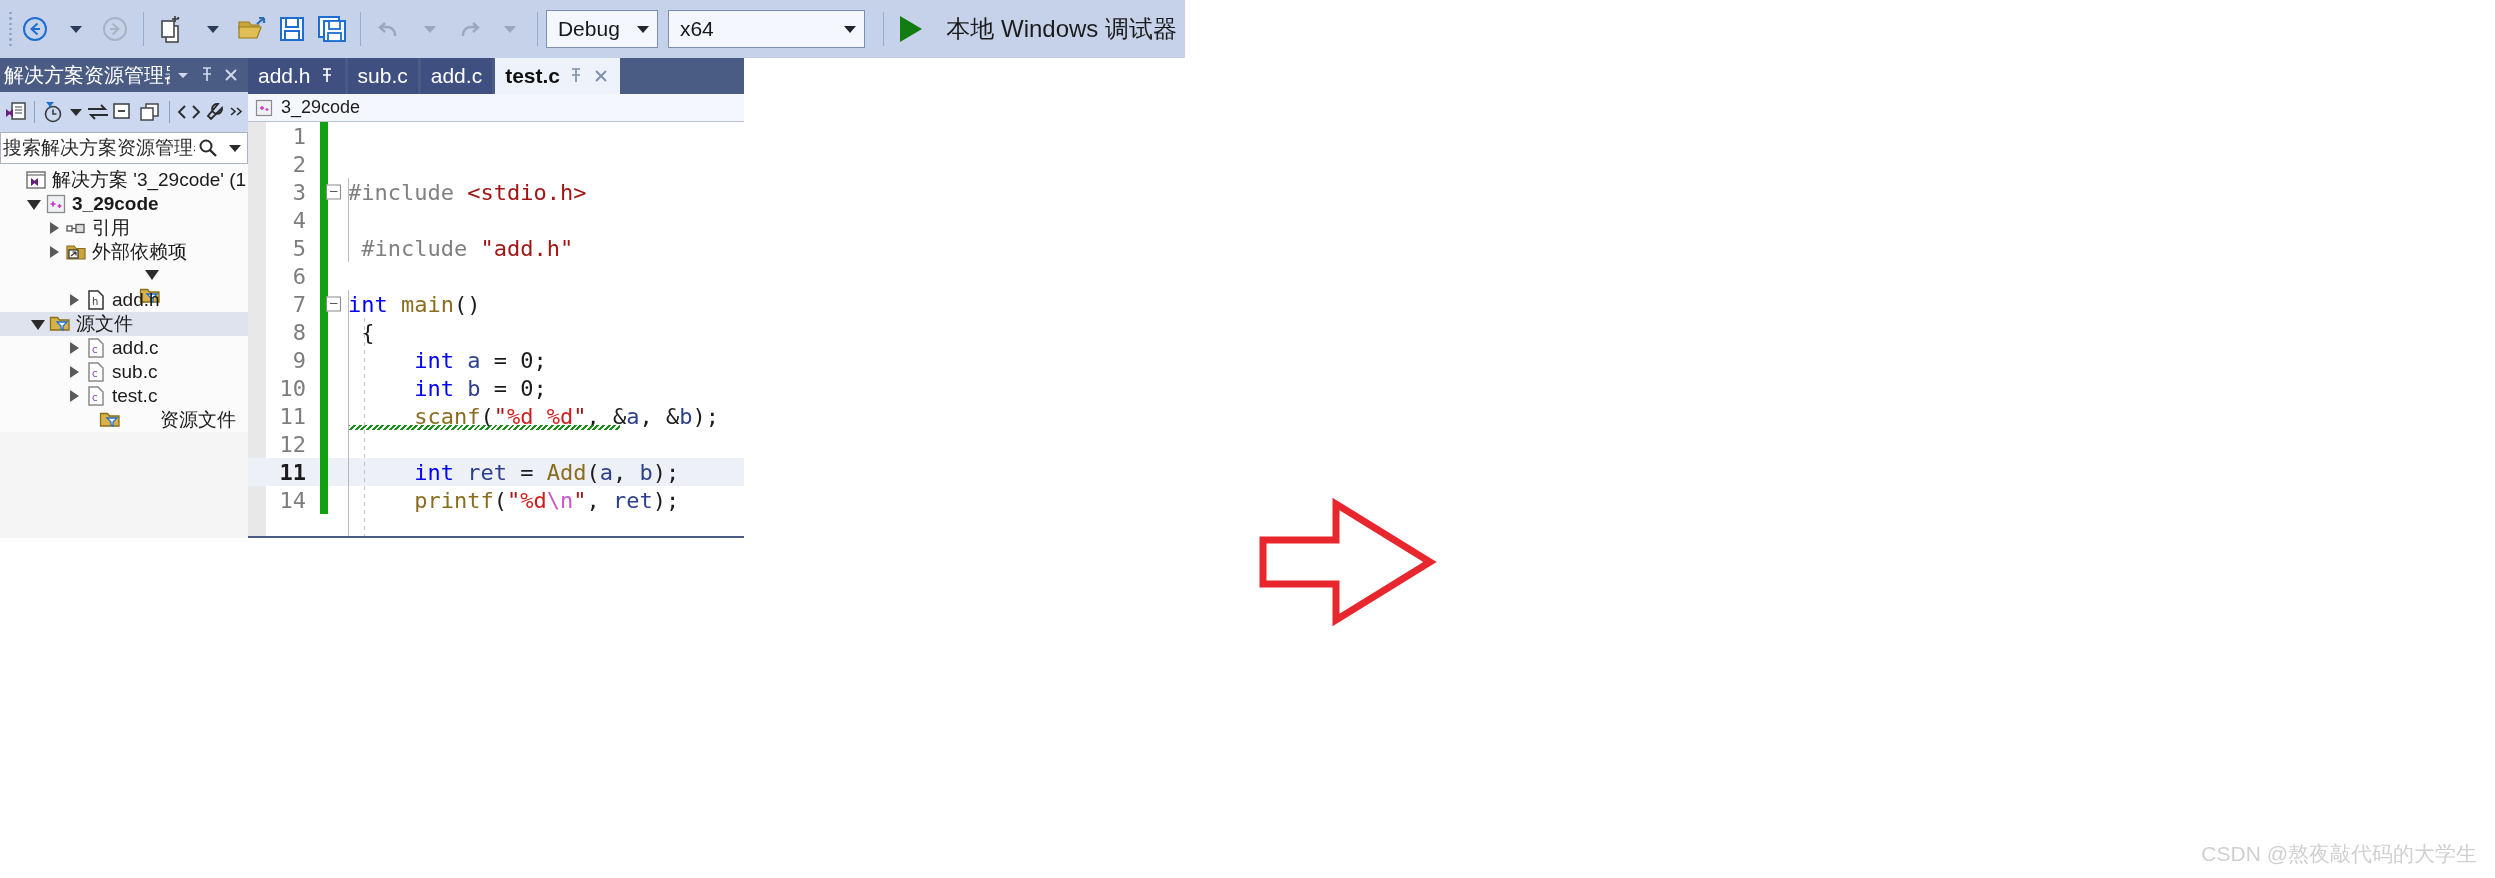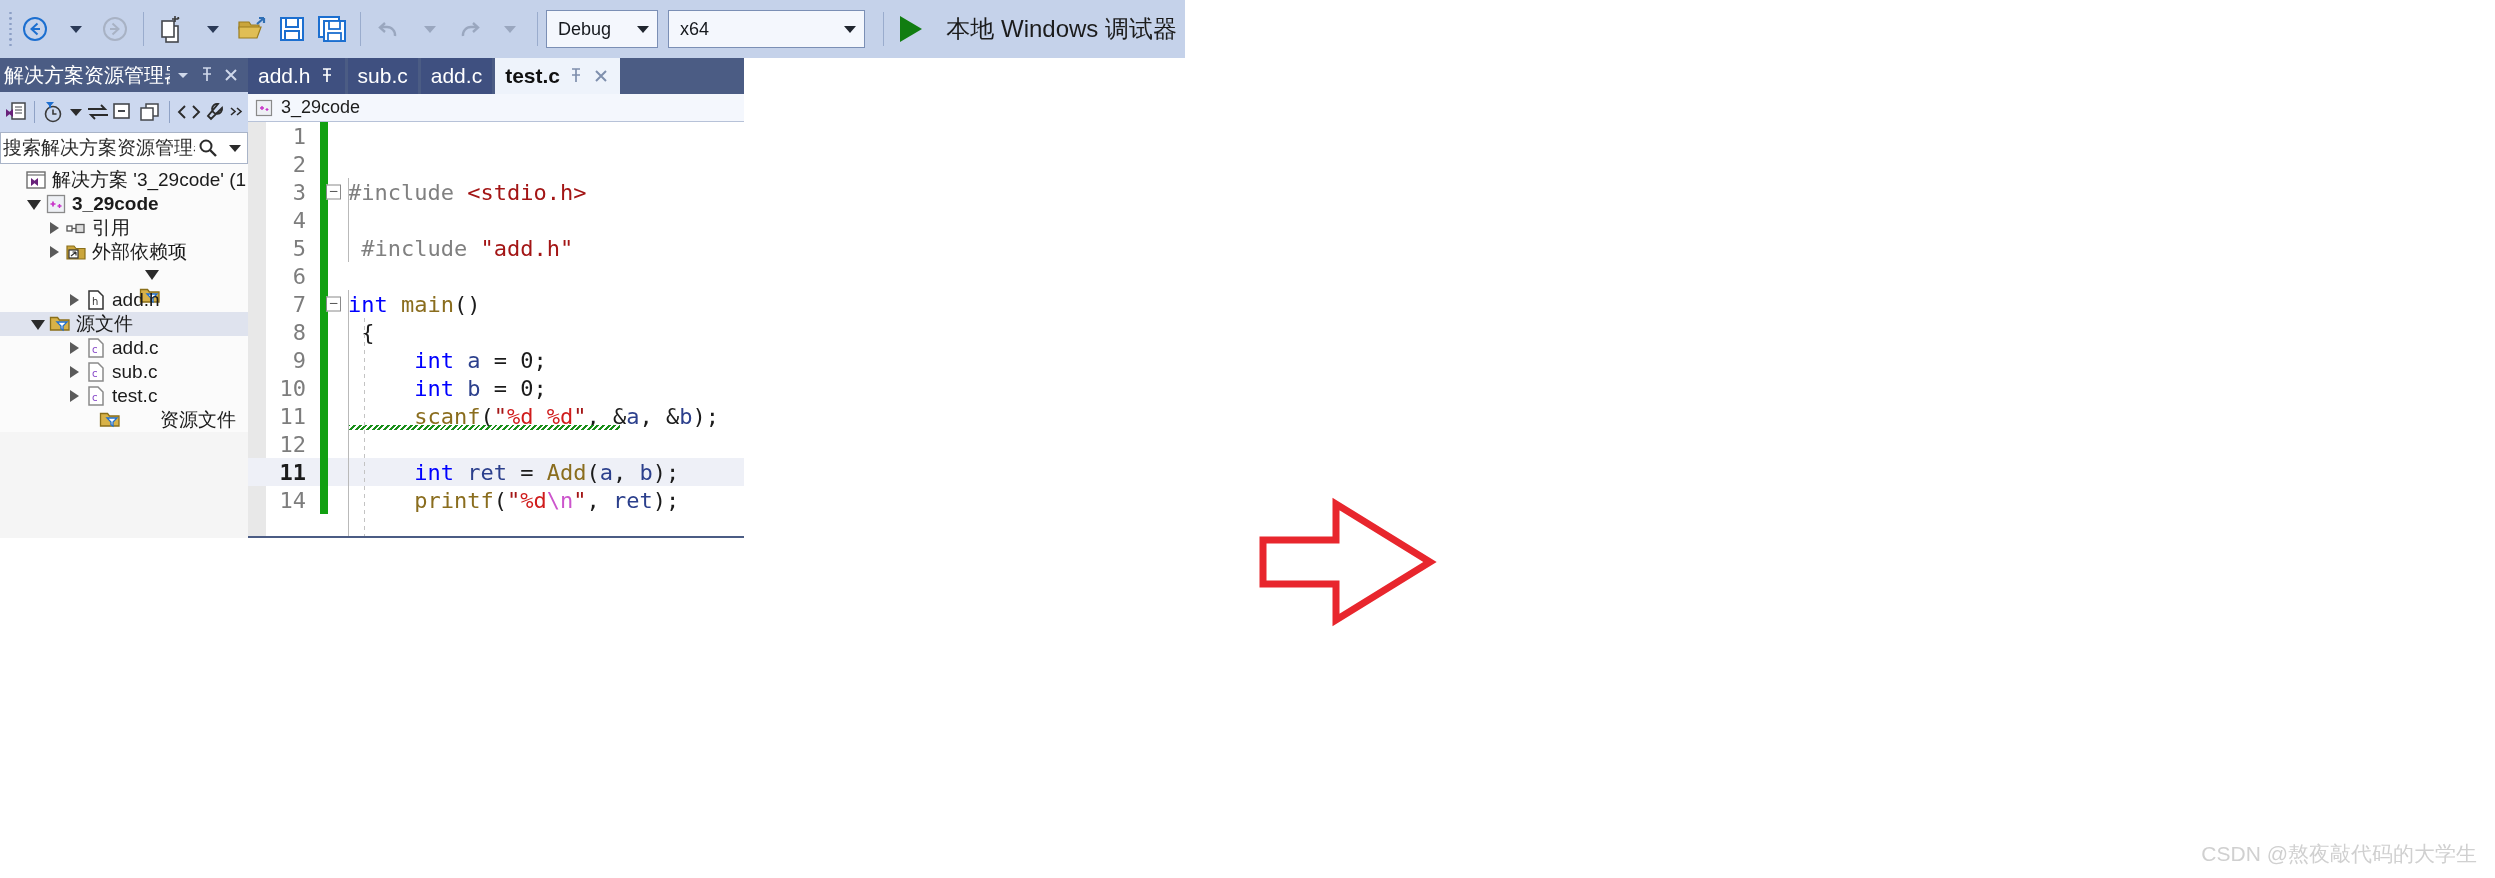--- a/index.html
+++ b/index.html
@@ -18,21 +18,21 @@
   }
   .tb-grip{width:10px;height:34px;display:flex;flex-direction:column;justify-content:center;gap:3px;align-items:center;}
   .tb-grip i{display:block;width:3px;height:3px;background:#8b9ec4;border-radius:50%;}
   .tb-btn{display:flex;align-items:center;justify-content:center;height:42px;min-width:34px;padding:0 3px;}
   .tb-sep{width:1px;height:34px;background:#9aaccd;margin:0 8px;}
   .caret{width:0;height:0;border-left:6px solid transparent;border-right:6px solid transparent;border-top:7px solid #2b3a57;margin-left:2px;}
   .caret.dim{border-top-color:#9aa7bf;}
   .combo{
     height:38px;background:#f4f7fd;border:1px solid #7b8fb5;display:flex;align-items:center;
     justify-content:space-between;padding:0 8px 0 11px;box-sizing:border-box;
-    font-size:18px;color:#15181d;margin-right:10px;
+    font-size:21px;color:#15181d;margin-right:10px;
   }
   .combo .caret{border-top-color:#20262f;}
   #combo-config{width:120px;}
   #combo-platform{width:213px;}
   .run-btn{display:flex;align-items:center;gap:24px;height:42px;padding:0 8px;}
   .play-tri{width:0;height:0;border-top:13px solid transparent;border-bottom:13px solid transparent;border-left:22px solid #117d11;}
   .run-label{font-size:24px;color:#1c1c1c;white-space:nowrap;}
 
   
   .se-panel{position:absolute;left:0;top:58px;width:248px;height:480px;background:#f5f5f5;}

